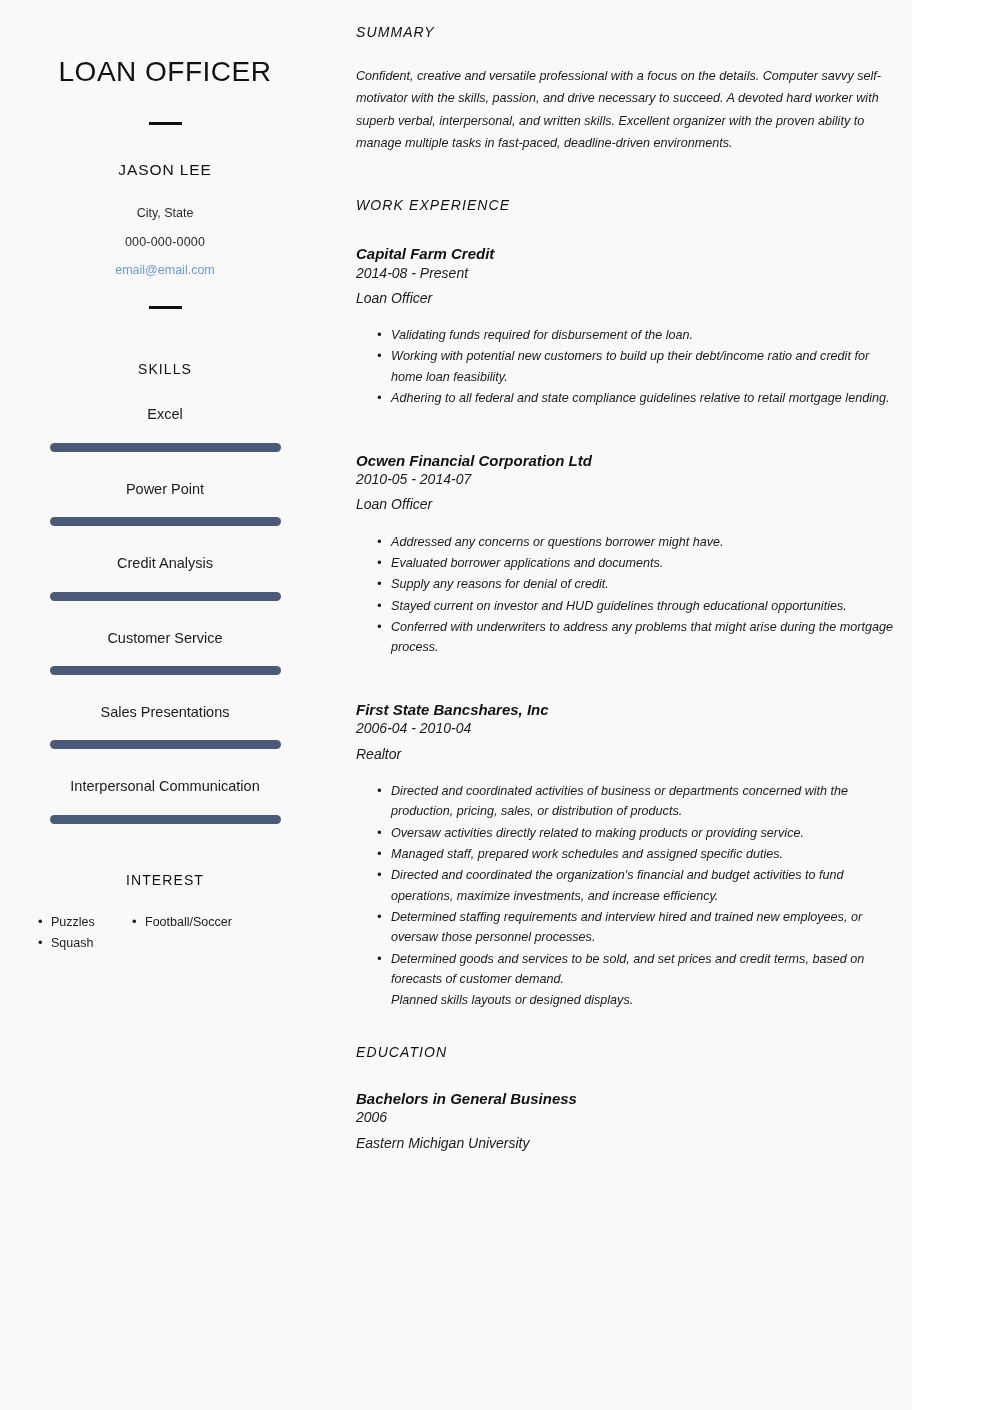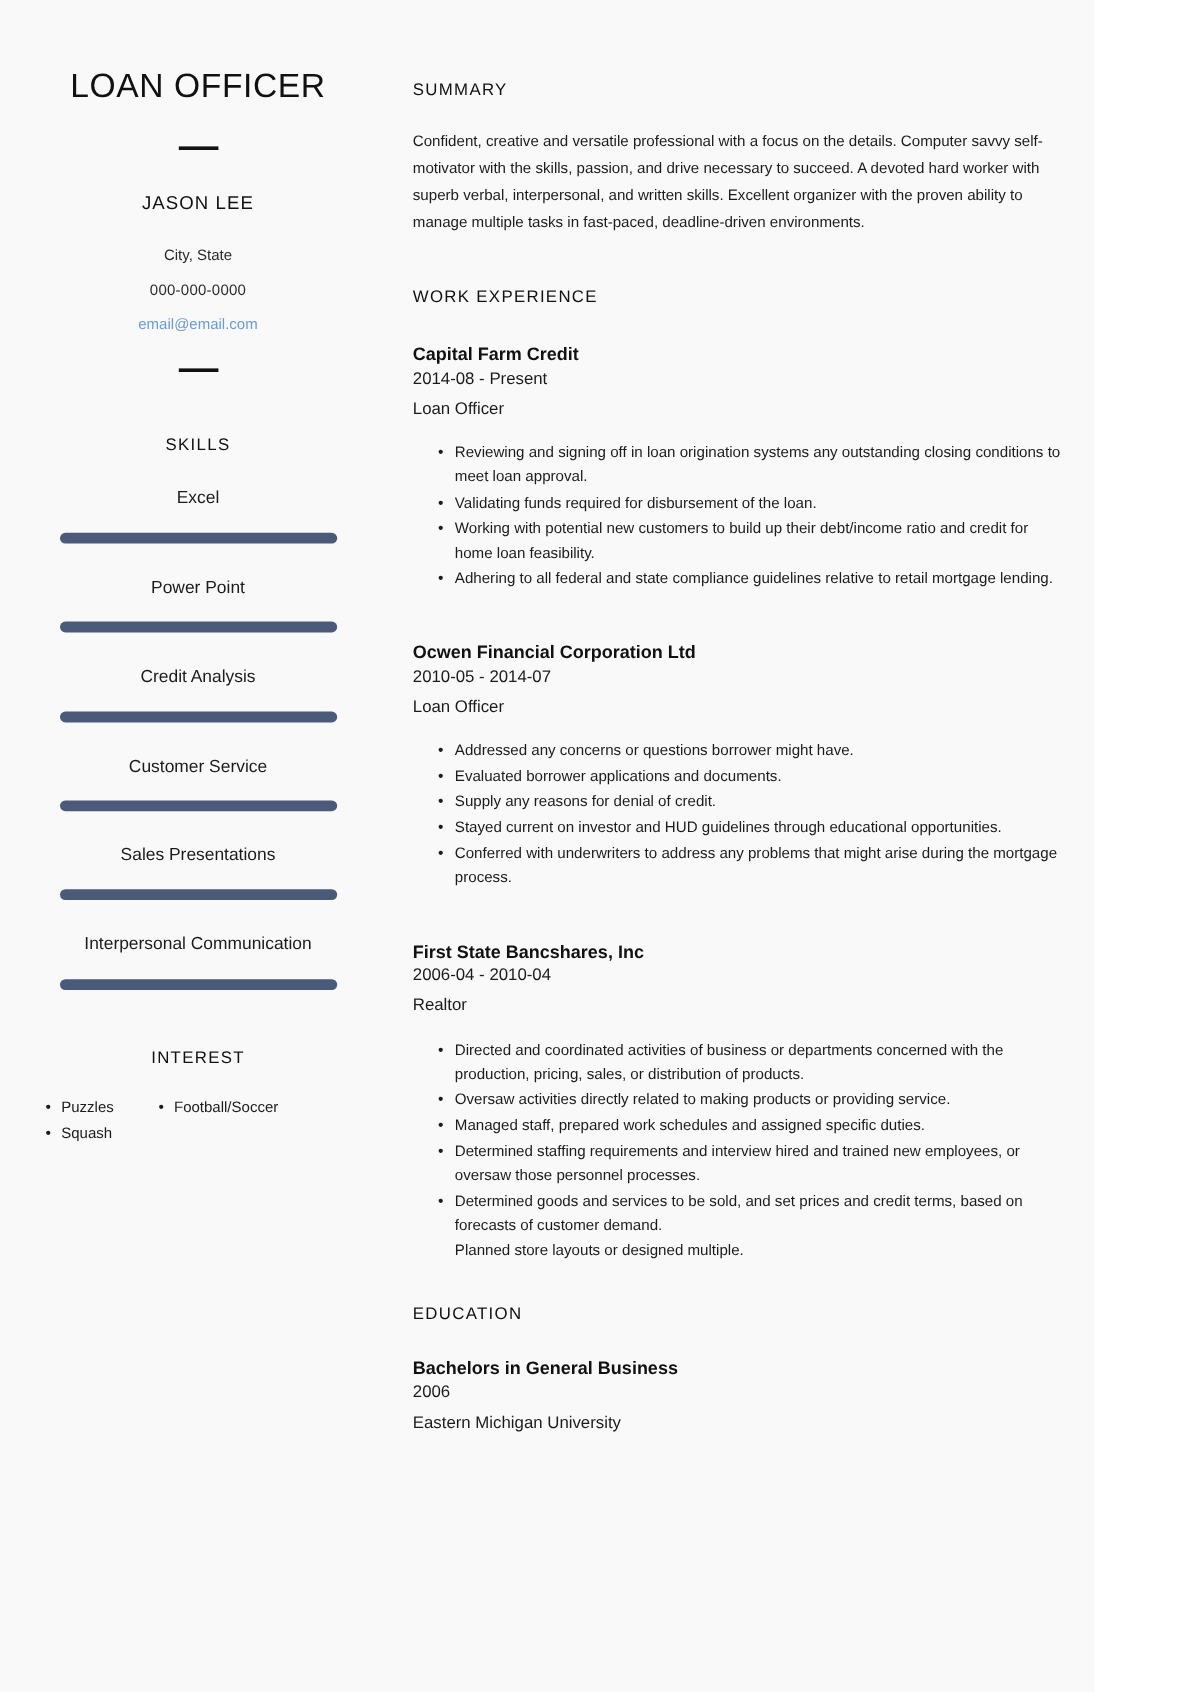--- a/index.html
+++ b/index.html
@@ -121,25 +121,26 @@
     position: absolute;
     left: 2px;
     top: -1px;
     font-size: 13px;
     color: #1b1b1b;
   }
 
   
   .right-col {
     position: absolute;
-    left: 344px;
+    left: 356px;
     top: 0;
     width: 541px;
-    padding-top: 66px;
+    padding-top: 24px;
     box-sizing: border-box;
+    font-style: italic;
   }
   .main-heading {
     font-size: 14px;
     font-weight: 400;
     letter-spacing: 1.1px;
     color: #111111;
     margin: 0;
     line-height: 1.2;
   }
   .summary-text {
@@ -288,21 +289,20 @@
 
     <h3 class="main-heading section-work">WORK EXPERIENCE</h3>
 
     <div class="entry">
       <div class="entry-head">
         <span class="entry-org">Capital Farm Credit</span>
         <span class="entry-date">2014-08 - Present</span>
       </div>
       <div class="entry-role">Loan Officer</div>
       <ul class="bullets">
-        <li class="bullet">Reviewing and signing off in loan origination systems any outstanding closing conditions to meet loan approval.</li>
         <li class="bullet">Validating funds required for disbursement of the loan.</li>
         <li class="bullet">Working with potential new customers to build up their debt/income ratio and credit for home loan feasibility.</li>
         <li class="bullet">Adhering to all federal and state compliance guidelines relative to retail mortgage lending.</li>
       </ul>
     </div>
 
     <div class="entry" style="margin-top:42px;">
       <div class="entry-head">
         <span class="entry-org">Ocwen Financial Corporation Ltd</span>
         <span class="entry-date">2010-05 - 2014-07</span>
@@ -320,24 +320,25 @@
     <div class="entry" style="margin-top:42px;">
       <div class="entry-head">
         <span class="entry-org">First State Bancshares, Inc</span>
         <span class="entry-date">2006-04 - 2010-04</span>
       </div>
       <div class="entry-role">Realtor</div>
       <ul class="bullets">
         <li class="bullet">Directed and coordinated activities of business or departments concerned with the production, pricing, sales, or distribution of products.</li>
         <li class="bullet">Oversaw activities directly related to making products or providing service.</li>
         <li class="bullet">Managed staff, prepared work schedules and assigned specific duties.</li>
+        <li class="bullet">Directed and coordinated the organization's financial and budget activities to fund operations, maximize investments, and increase efficiency.</li>
         <li class="bullet">Determined staffing requirements and interview hired and trained new employees, or oversaw those personnel processes.</li>
         <li class="bullet">
           <span>Determined goods and services to be sold, and set prices and credit terms, based on forecasts of customer demand.</span>
-          <span class="bullet-cont">Planned store layouts or designed multiple.</span>
+          <span class="bullet-cont">Planned skills layouts or designed displays.</span>
         </li>
       </ul>
     </div>
 
     <h3 class="main-heading section-education">EDUCATION</h3>
 
     <div class="edu-entry">
       <div class="entry-head">
         <span class="entry-org">Bachelors in General Business</span>
         <span class="entry-date">2006</span>

